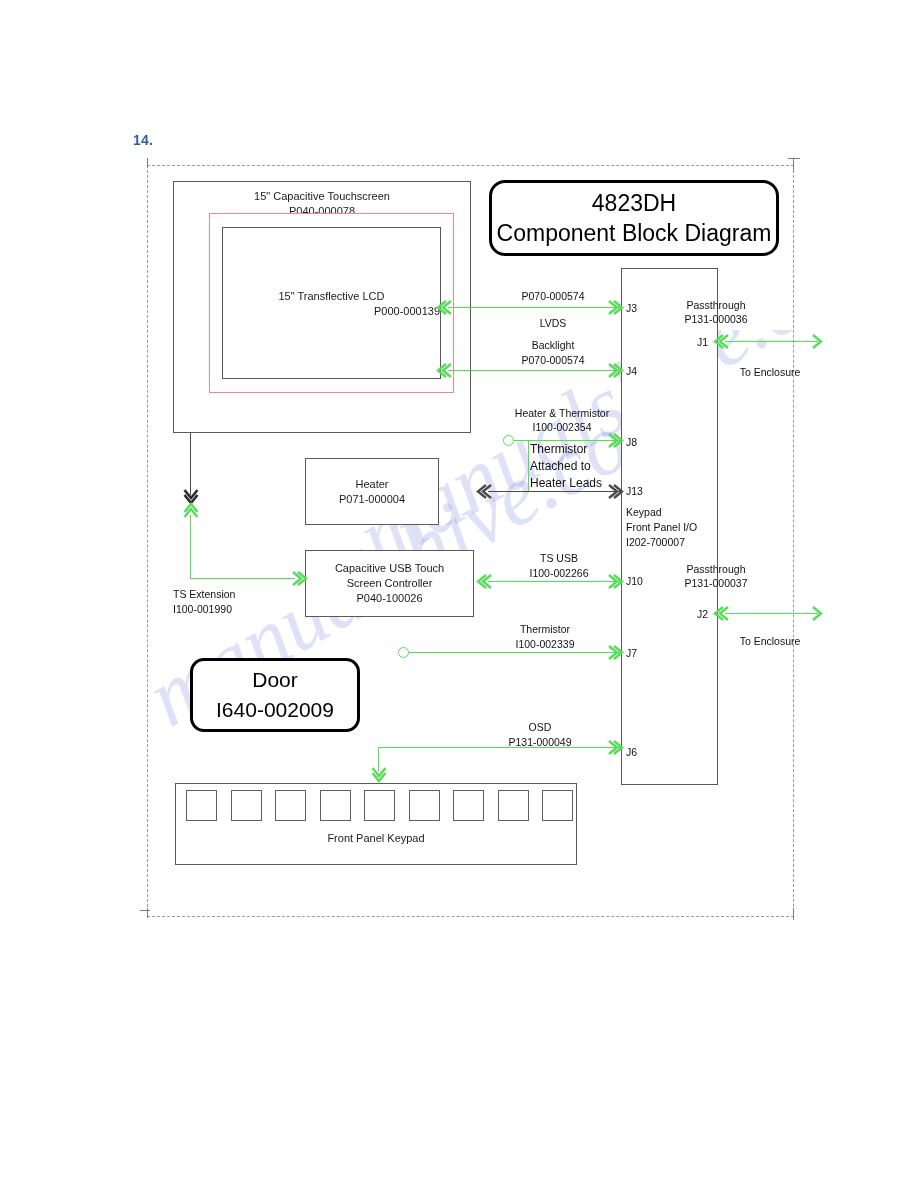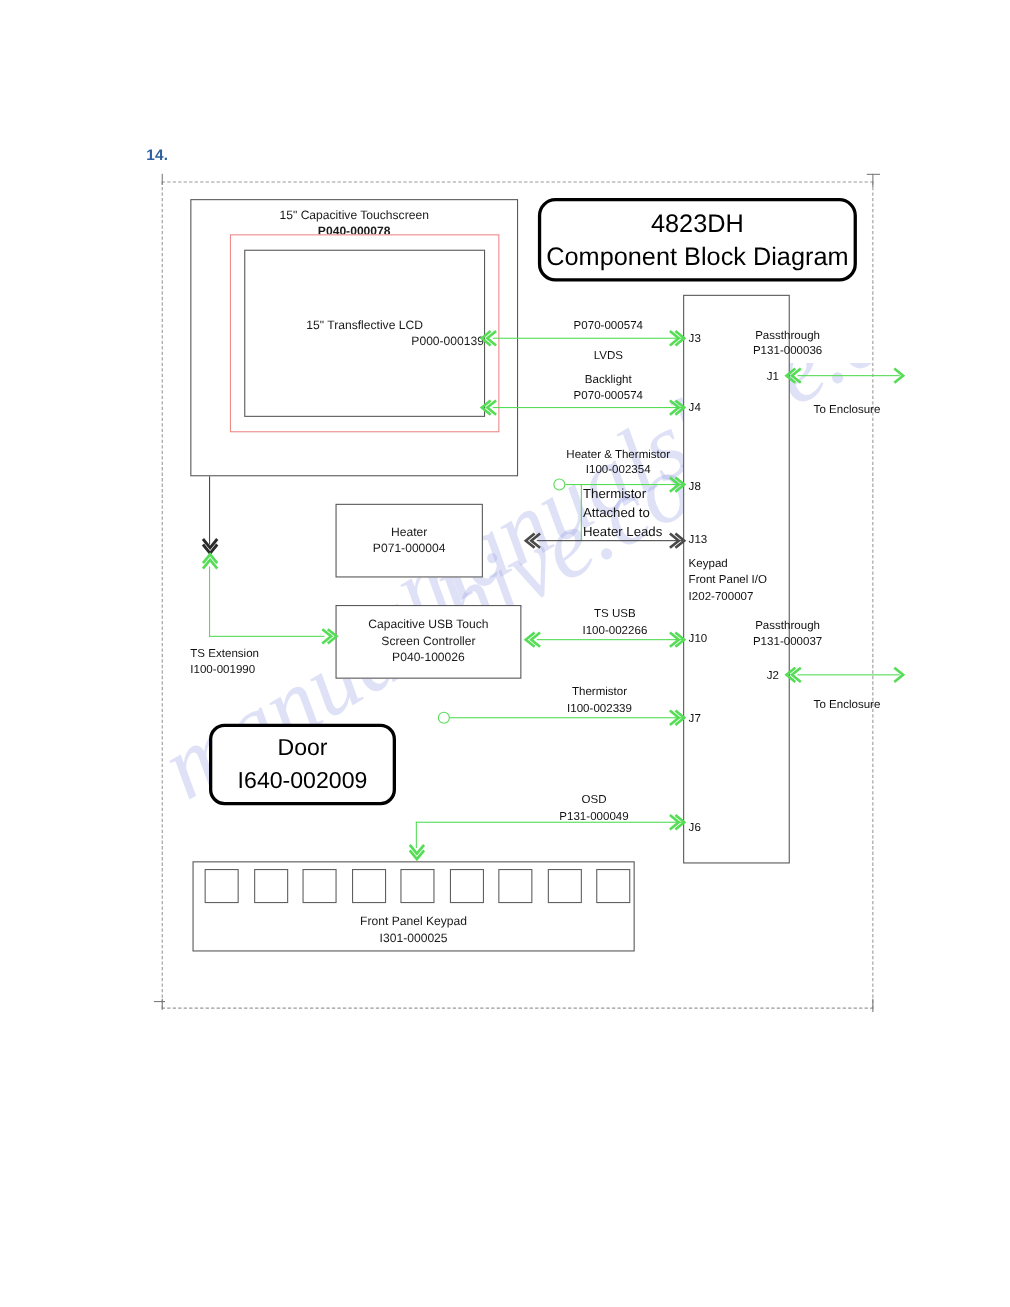--- a/index.html
+++ b/index.html
@@ -161,21 +161,21 @@
   <div id="dashed-frame"></div>
   <div class="frame-tick" style="left:147px; top:158px; width:1.3px; height:10px;"></div>
   <div class="frame-tick" style="left:793px; top:158px; width:1.3px; height:12px;"></div>
   <div class="frame-tick" style="left:788px; top:158px; width:12px; height:1.3px;"></div>
   <div class="frame-tick" style="left:793px; top:908px; width:1.3px; height:12px;"></div>
   <div class="frame-tick" style="left:140px; top:910px; width:10px; height:1.3px;"></div>
   <div class="frame-tick" style="left:147px; top:908px; width:1.3px; height:10px;"></div>
 
   <div class="box" id="touchscreen-box" style="left:173px; top:181px; width:298px; height:252px;">
     <div class="box-label" style="top:7px;">15" Capacitive Touchscreen</div>
-    <div class="box-label" style="top:22px;font-weight:bold;">P040-000078</div>
+    <div class="box-label" style="top:22px;">P040-000078</div>
   </div>
 
   <div class="box box-red" style="left:209px; top:213px; width:245px; height:180px;"></div>
 
   <div class="box" id="lcd-box" style="left:222px; top:227px; width:219px; height:152px;">
     <div class="box-label" style="top:61px;">15" Transflective LCD</div>
     <div class="box-label" style="top:76px;text-align:right;">P000-000139</div>
   </div>
 
   <div class="plate" id="title-plate" style="left:489px; top:180px; width:290px; height:76px;">
@@ -218,21 +218,20 @@
     <div class="box-label" style="top:40px;">P040-100026</div>
   </div>
 
   <div class="plate" id="door-plate" style="left:190px; top:658px; width:170px; height:74px;">
     <div class="line1">Door</div>
     <div class="line2">I640-002009</div>
   </div>
 
   <div class="box" id="front-panel-box" style="left:175px; top:783px; width:402px; height:82px;">
     <div class="box-label" style="top:47px;">Front Panel Keypad</div>
-    <div class="box-label" style="top:62px;">I301-000025</div>
   </div>
   <div id="keypad-keys">
     <div class="key"></div>
     <div class="key"></div>
     <div class="key"></div>
     <div class="key"></div>
     <div class="key"></div>
     <div class="key"></div>
     <div class="key"></div>
     <div class="key"></div>

